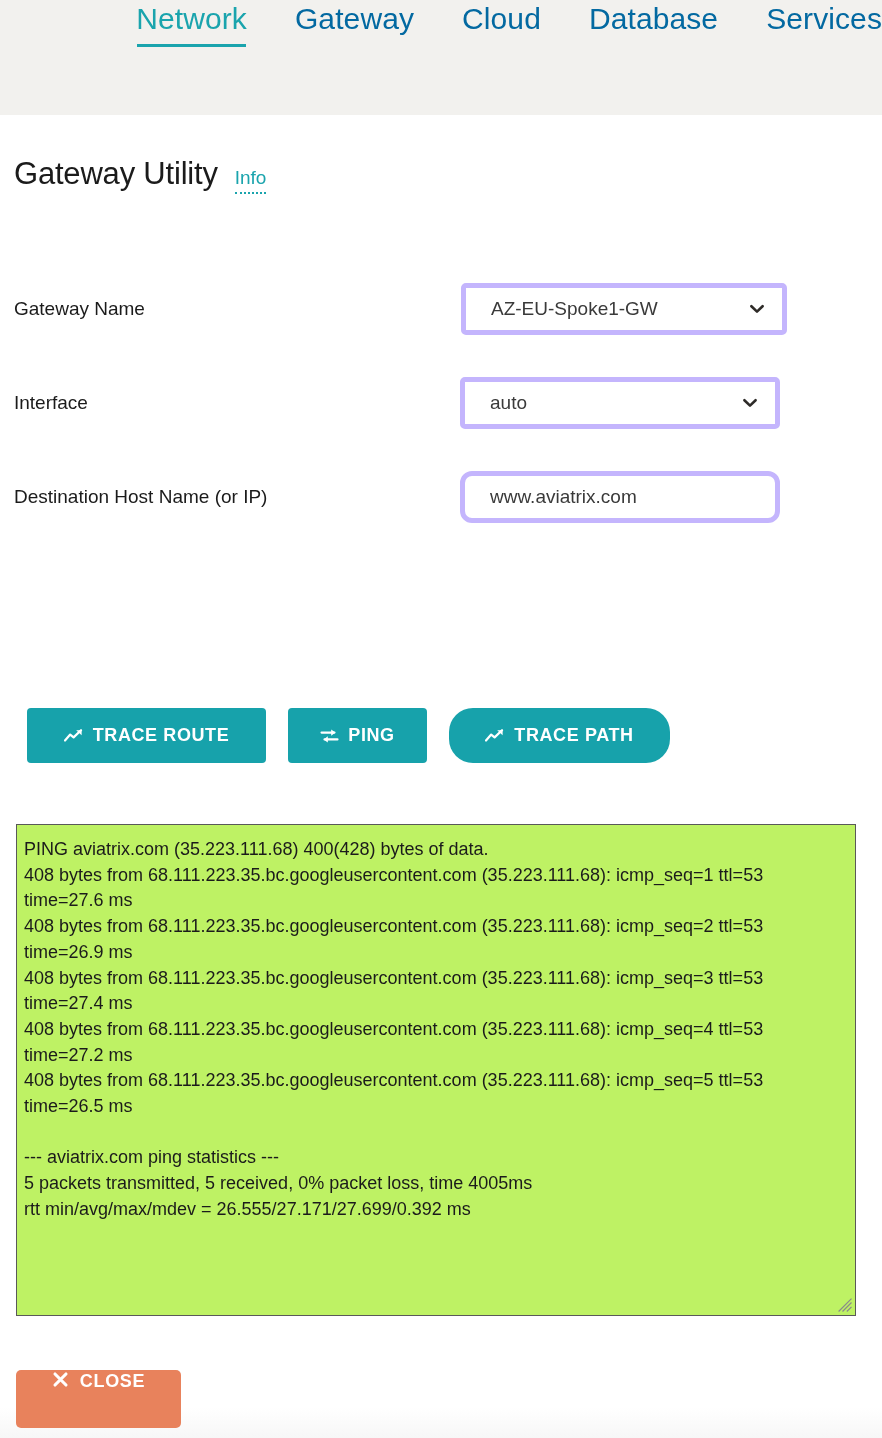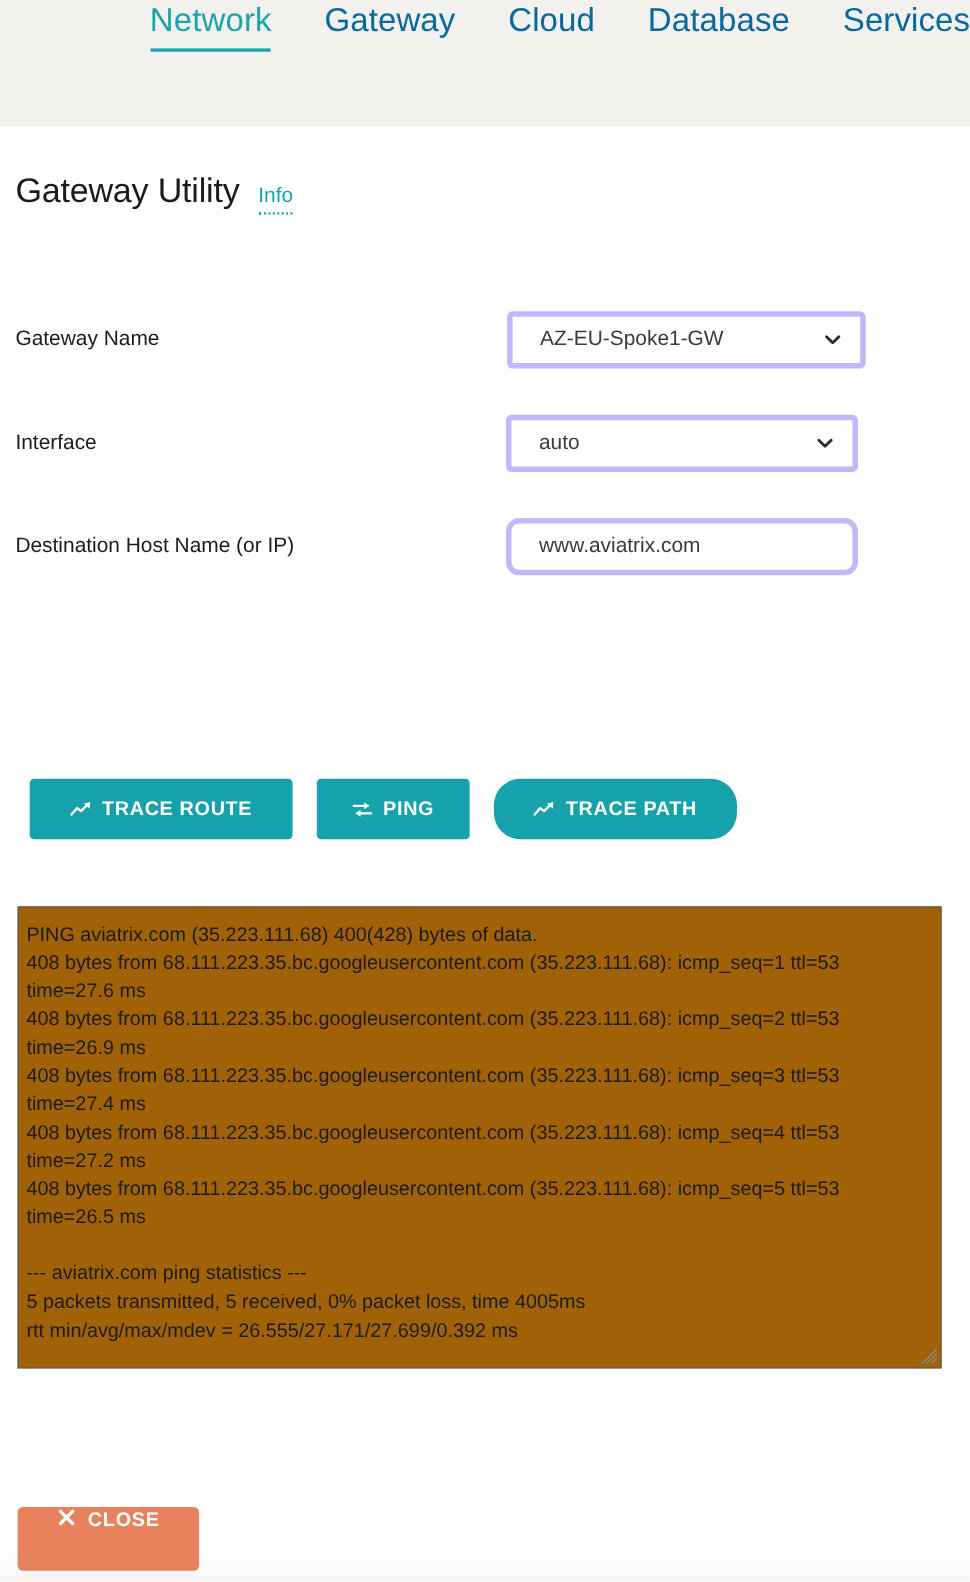--- a/index.html
+++ b/index.html
@@ -158,23 +158,23 @@
   .btn.ping        { width: 139px; }
   .btn.trace-path  { width: 221px; border-radius: 24px; }
   .btn svg { display: block; }
 
   
   .output-wrap {
     position: absolute;
     top: 824px;
     left: 16px;
     width: 840px;
-    height: 420px;
+    height: 492px;
     border: 1px solid #595959;
-    background: #a16207;
+    background: #bef264;
     overflow: hidden;
   }
   .output {
     width: 100%;
     height: 100%;
     border: none;
     outline: none;
     resize: none;
     background: transparent;
     padding: 12px 12px 12px 7px;

